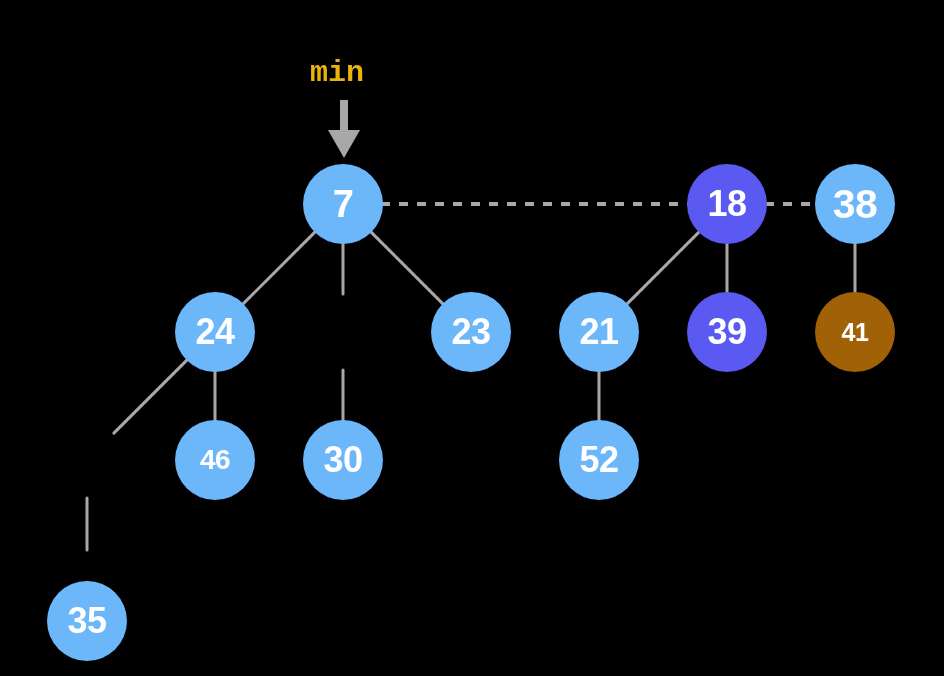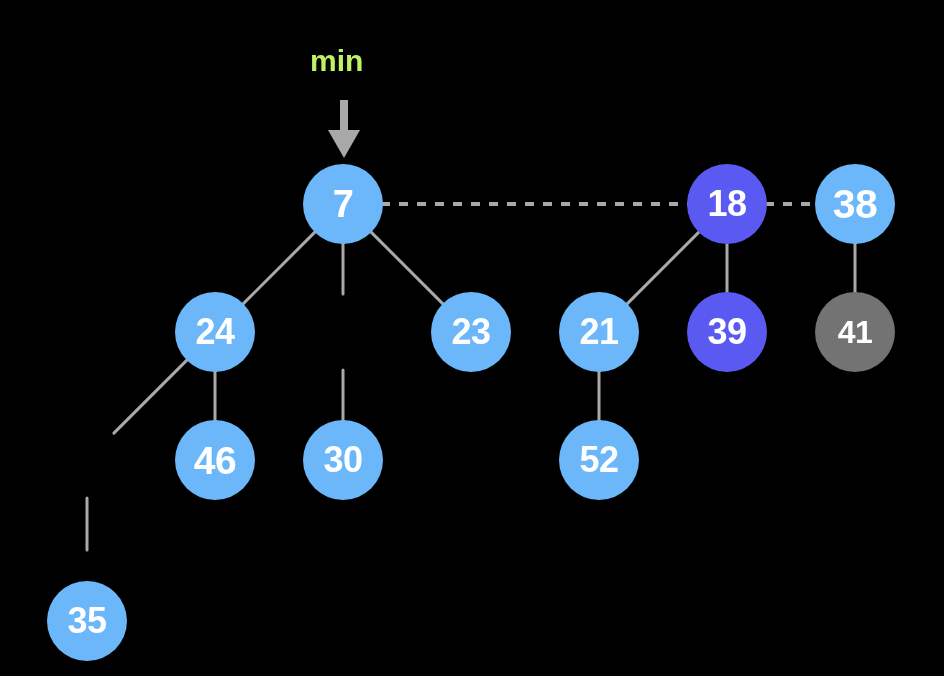--- a/index.html
+++ b/index.html
@@ -100,32 +100,32 @@
       </div>
       <div class="node" style="left: 431px; top: 292px; width: 80px; height: 80px; background: rgb(108, 182, 250); font-size: 36px;">
         <span class="node-label">23</span>
       </div>
       <div class="node" style="left: 559px; top: 292px; width: 80px; height: 80px; background: rgb(108, 182, 250); font-size: 36px;">
         <span class="node-label">21</span>
       </div>
       <div class="node" style="left: 687px; top: 292px; width: 80px; height: 80px; background: rgb(90, 90, 242); font-size: 36px;">
         <span class="node-label">39</span>
       </div>
-      <div class="node" style="left: 815px; top: 292px; width: 80px; height: 80px; background: #737373; font-size: 32px;">
+      <div class="node" style="left: 815px; top: 292px; width: 80px; height: 80px; background: #a16207; font-size: 25px;">
         <span class="node-label">41</span>
       </div>
-      <div class="node" style="left: 175px; top: 420px; width: 80px; height: 80px; background: rgb(108, 182, 250); font-size: 39px;">
+      <div class="node" style="left: 175px; top: 420px; width: 80px; height: 80px; background: rgb(108, 182, 250); font-size: 28px;">
         <span class="node-label">46</span>
       </div>
       <div class="node" style="left: 303px; top: 420px; width: 80px; height: 80px; background: rgb(108, 182, 250); font-size: 36px;">
         <span class="node-label">30</span>
       </div>
       <div class="node" style="left: 559px; top: 420px; width: 80px; height: 80px; background: rgb(108, 182, 250); font-size: 36px; text-align: right;">
         <span class="node-label">52</span>
       </div>
       <div class="node" style="left: 47px; top: 581px; width: 80px; height: 80px; background: rgb(108, 182, 250); font-size: 36px;">
         <span class="node-label">35</span>
       </div>
     </div>
 
-  <div class="min-label" id="min-label" style="left: 310px; top: 46px; color: #bef264;">min</div>
+  <div class="min-label" id="min-label" style="left: 310px; top: 58px; color: #eab308; font-family: Liberation Mono, monospace;">min</div>
 
 </div>
 
 </body></html>

